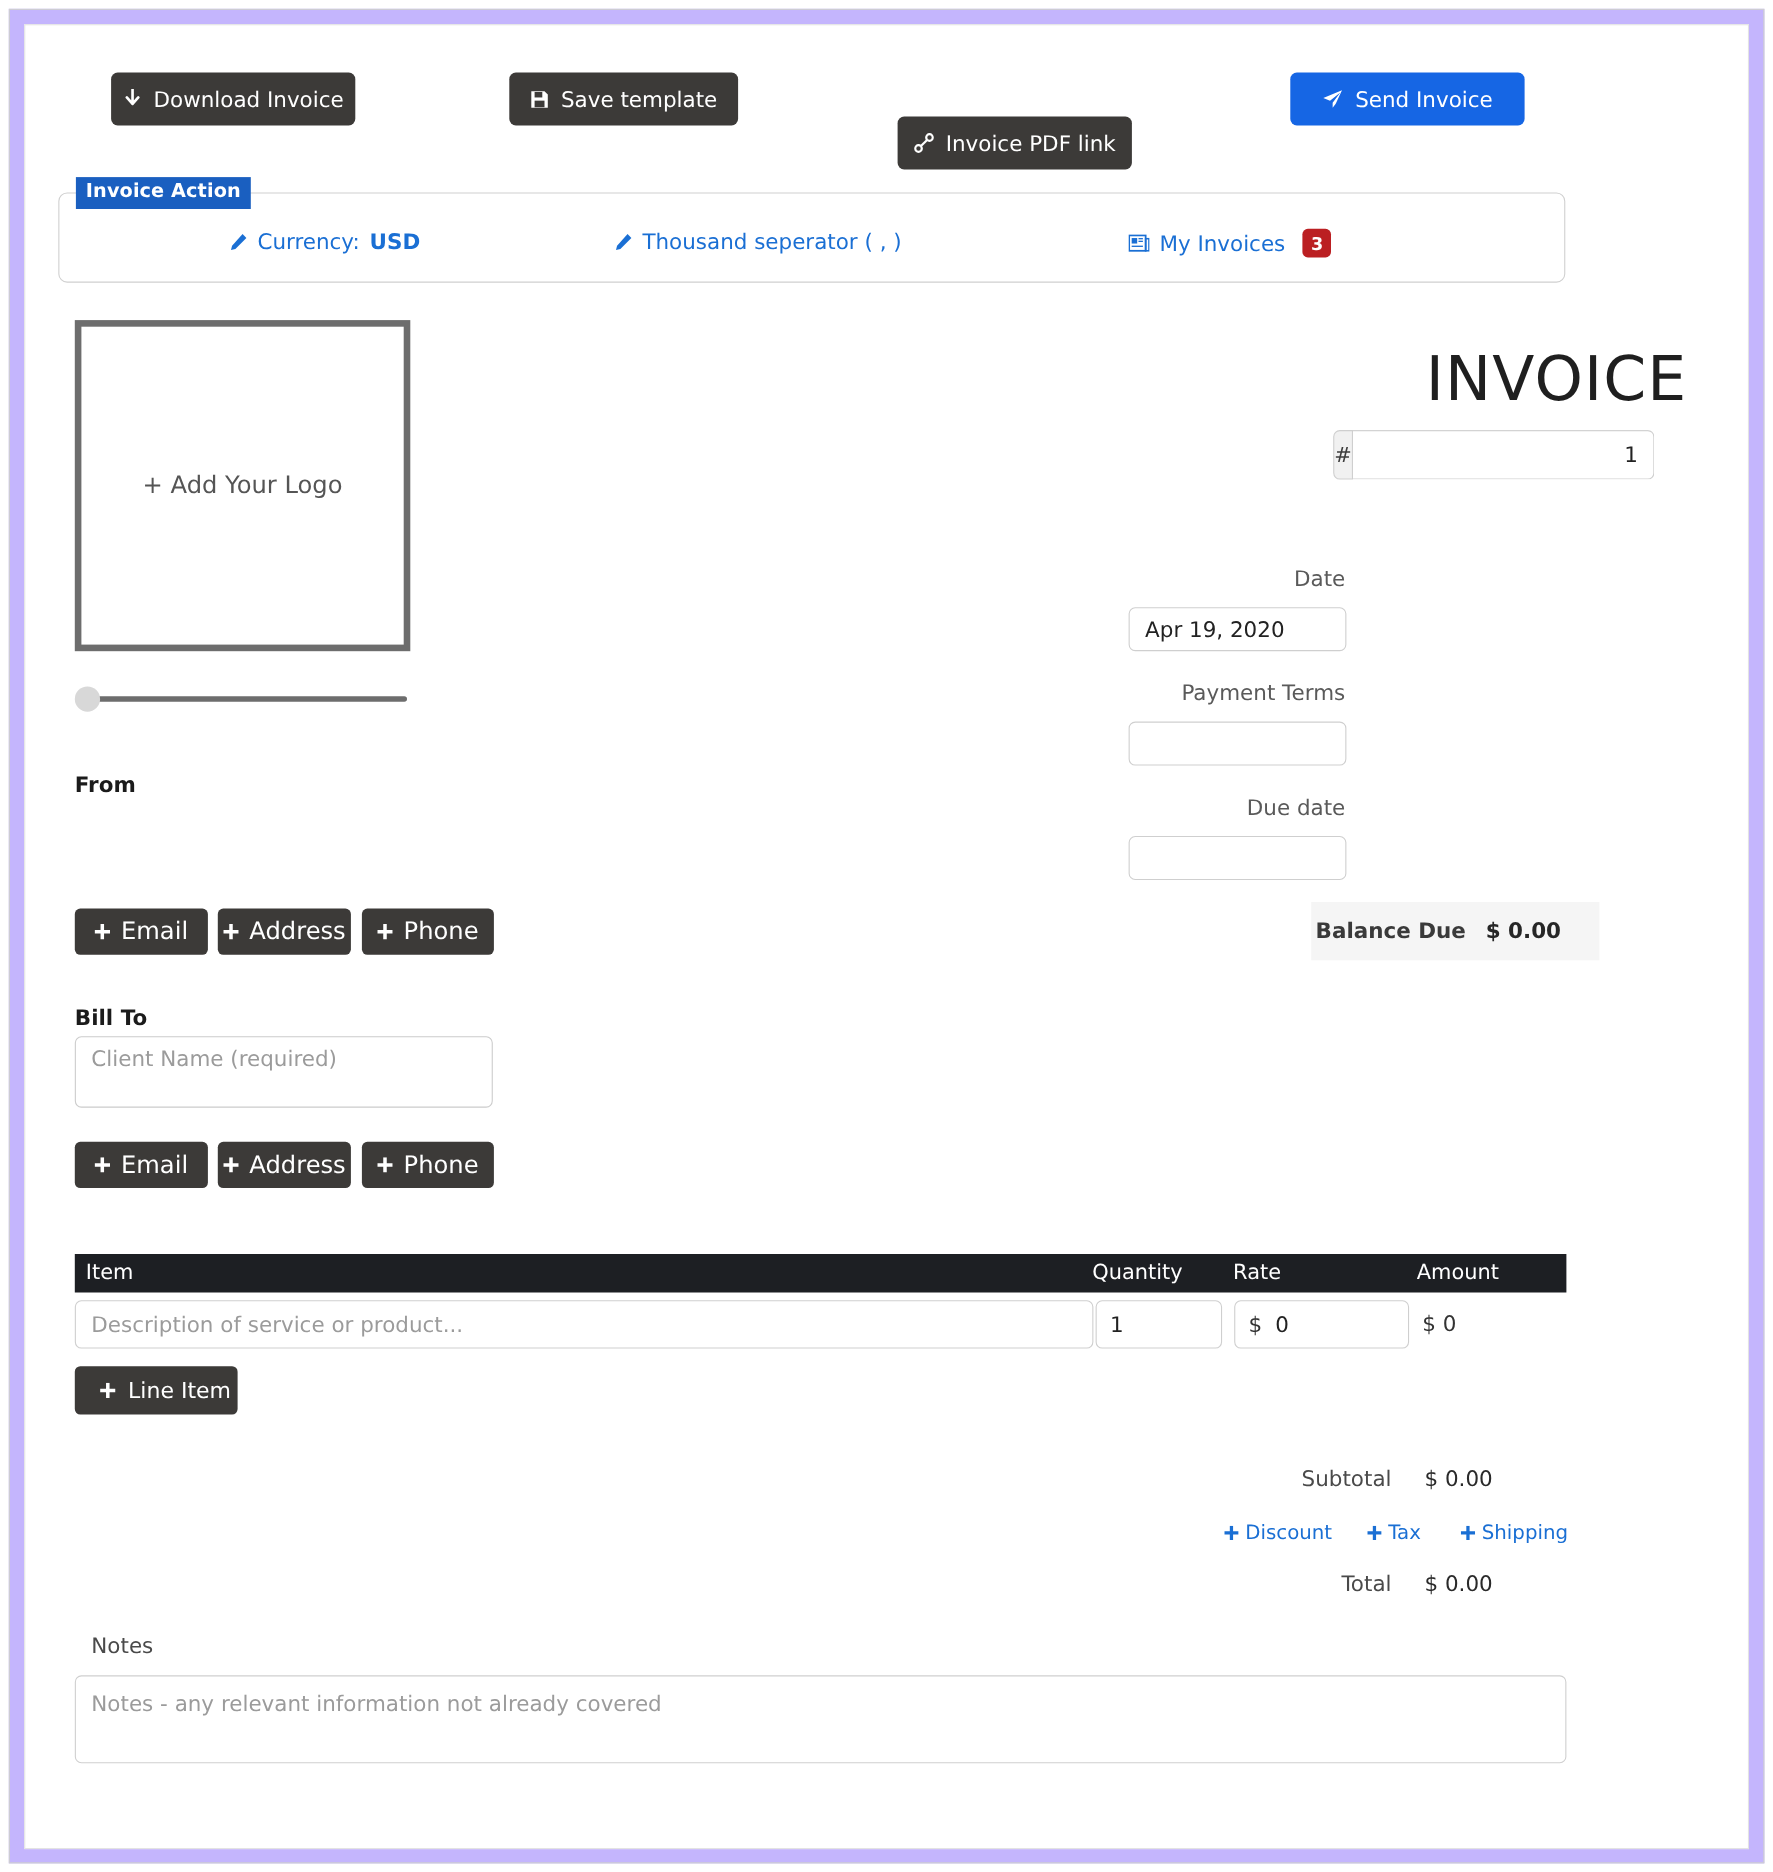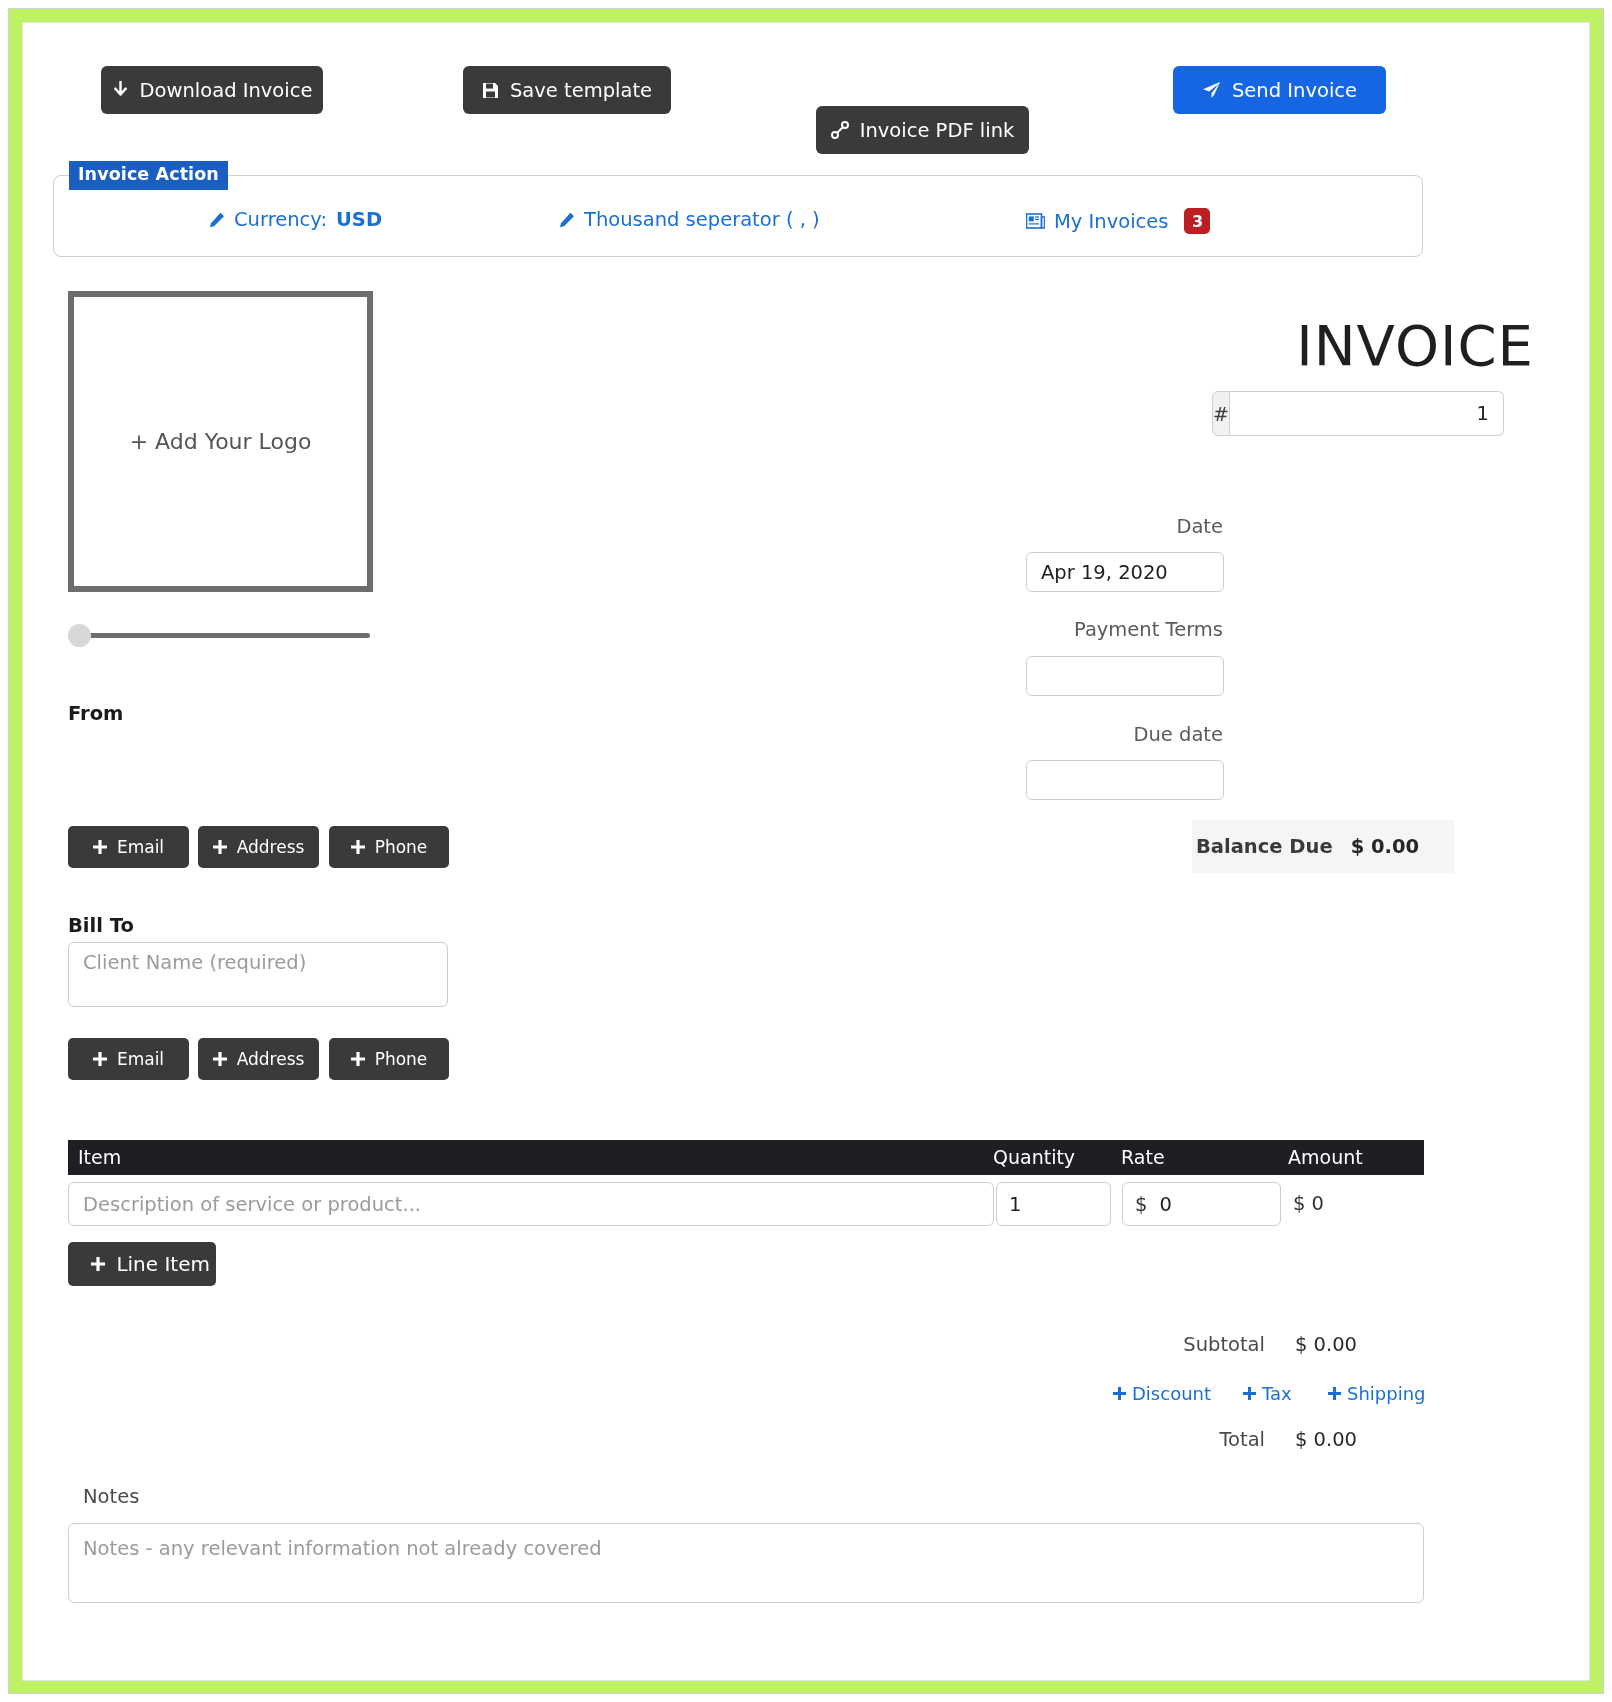--- a/index.html
+++ b/index.html
@@ -14,21 +14,21 @@
     height: 1702px;
     overflow: hidden;
   }
   .page-frame {
     position: absolute;
     left: 8px;
     top: 8px;
     width: 1596px;
     height: 1686px;
     border: 1px solid #cfcfcf;
-    background: #bef264;
+    background: #c4b5fd;
   }
   .inner {
     position: absolute;
     left: 13px;
     top: 13px;
     width: 1568px;
     height: 1659px;
     border: 1px solid #e3e3e3;
     background: #ffffff;
     overflow: hidden;
@@ -201,21 +201,21 @@
   #input-from   { top: 707px; }
   #input-billto { top: 919px; }
 
   .addbtn {
     position: absolute;
     height: 42px;
     border: none;
     border-radius: 5px;
     background: #3c3a38;
     color: #ffffff;
-    font-size: 17px;
+    font-size: 22px;
     display: flex;
     align-items: center;
     justify-content: center;
     gap: 10px;
     cursor: pointer;
     padding: 0 17px;
     font-family: "DejaVu Sans", "Liberation Sans", sans-serif;
   }
   .row-from   .addbtn { top: 803px; }
   .row-billto .addbtn { top: 1015px; }

